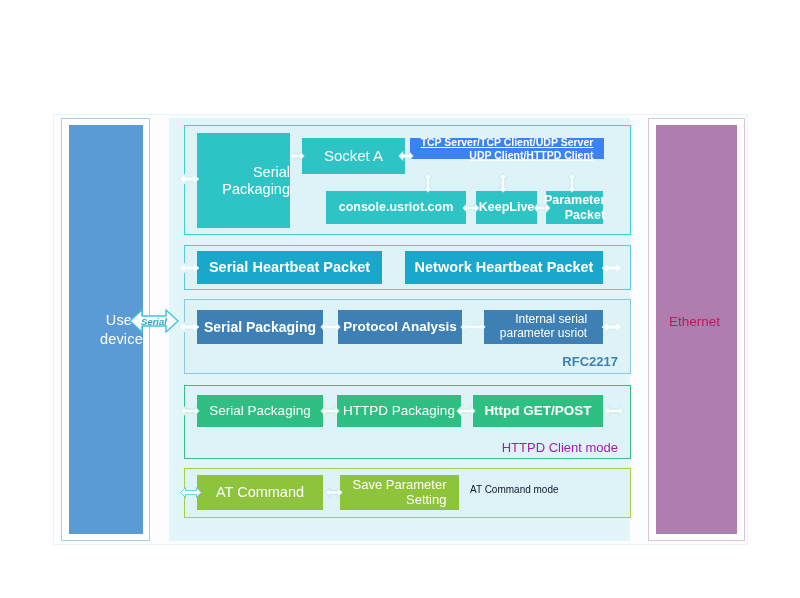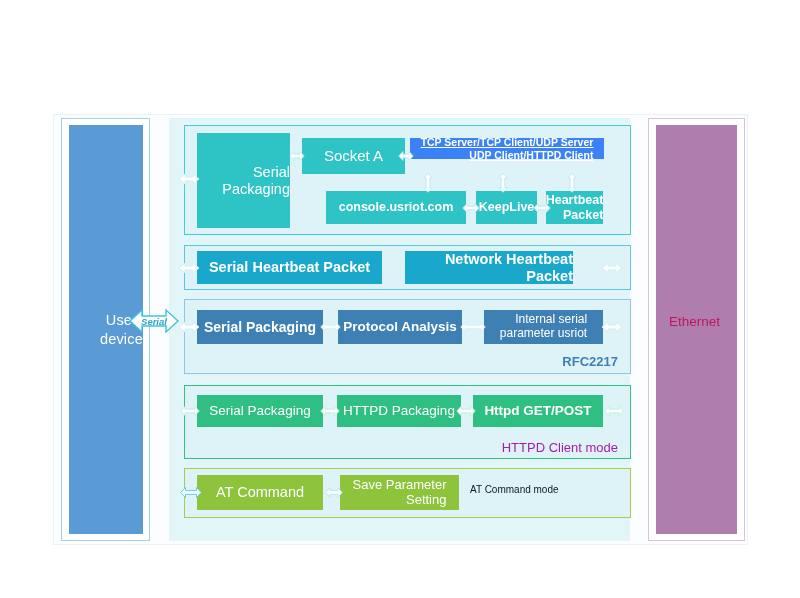--- a/index.html
+++ b/index.html
@@ -132,21 +132,21 @@
   
   .b-serialpack1 { left: 197px; top: 133px; width: 93px;  height: 95px; background: #2ec4c6; font-size: 14.5px; }
   .b-socketa     { left: 302px; top: 138px; width: 103px; height: 36px; background: #2ec4c6; font-size: 15px; }
   .b-tcp         { left: 410px; top: 138px; width: 194px; height: 21px; background: #3b82f6; font-size: 10.5px; font-weight: bold; text-decoration: underline; }
   .b-console     { left: 326px; top: 191px; width: 140px; height: 33px; background: #2ec4c6; font-size: 12.5px; font-weight: bold; }
   .b-keeplive    { left: 476px; top: 191px; width: 61px;  height: 33px; background: #2ec4c6; font-size: 12.5px; font-weight: bold; }
   .b-identity    { left: 546px; top: 191px; width: 57px;  height: 33px; background: #2ec4c6; font-size: 12.5px; font-weight: bold; }
 
   
   .b-shb { left: 197px; top: 251px; width: 185px; height: 33px; background: #19a8cb; font-size: 14.5px; font-weight: bold; }
-  .b-nhb { left: 405px; top: 251px; width: 168px; height: 33px; background: #19a8cb; font-size: 14.5px; font-weight: bold; }
+  .b-nhb { left: 405px; top: 251px; width: 198px; height: 33px; background: #19a8cb; font-size: 14.5px; font-weight: bold; }
 
   
   .b-sp3   { left: 197px; top: 310px; width: 126px; height: 34px; background: #3e80b4; font-size: 14px; font-weight: bold; }
   .b-proto { left: 338px; top: 310px; width: 124px; height: 34px; background: #3e80b4; font-size: 13.5px; font-weight: bold; }
   .b-intl  { left: 484px; top: 310px; width: 119px; height: 34px; background: #3e80b4; font-size: 12px; }
   .tag-rfc {
     position: absolute; right: 12px; bottom: 4px;
     color: #3e80b4; font-size: 13px; font-weight: bold;
   }
 
@@ -232,21 +232,21 @@
       <span>UDP Client/HTTPD Client</span>
     </div>
   </div>
 
   <div class="box b-console">console.usriot.com</div>
 
   <div class="box b-keeplive">KeepLive</div>
 
   <div class="box b-identity">
     <div>
-      <span>Heartbeat</span><br>
+      <span>Parameter</span><br>
       <span>Packet</span>
     </div>
   </div>
 
   <div class="box b-shb">Serial Heartbeat Packet</div>
   <div class="box b-nhb">Network Heartbeat Packet</div>
 
   <div class="box b-sp3">Serial Packaging</div>
   <div class="box b-proto">Protocol Analysis</div>
   <div class="box b-intl">

